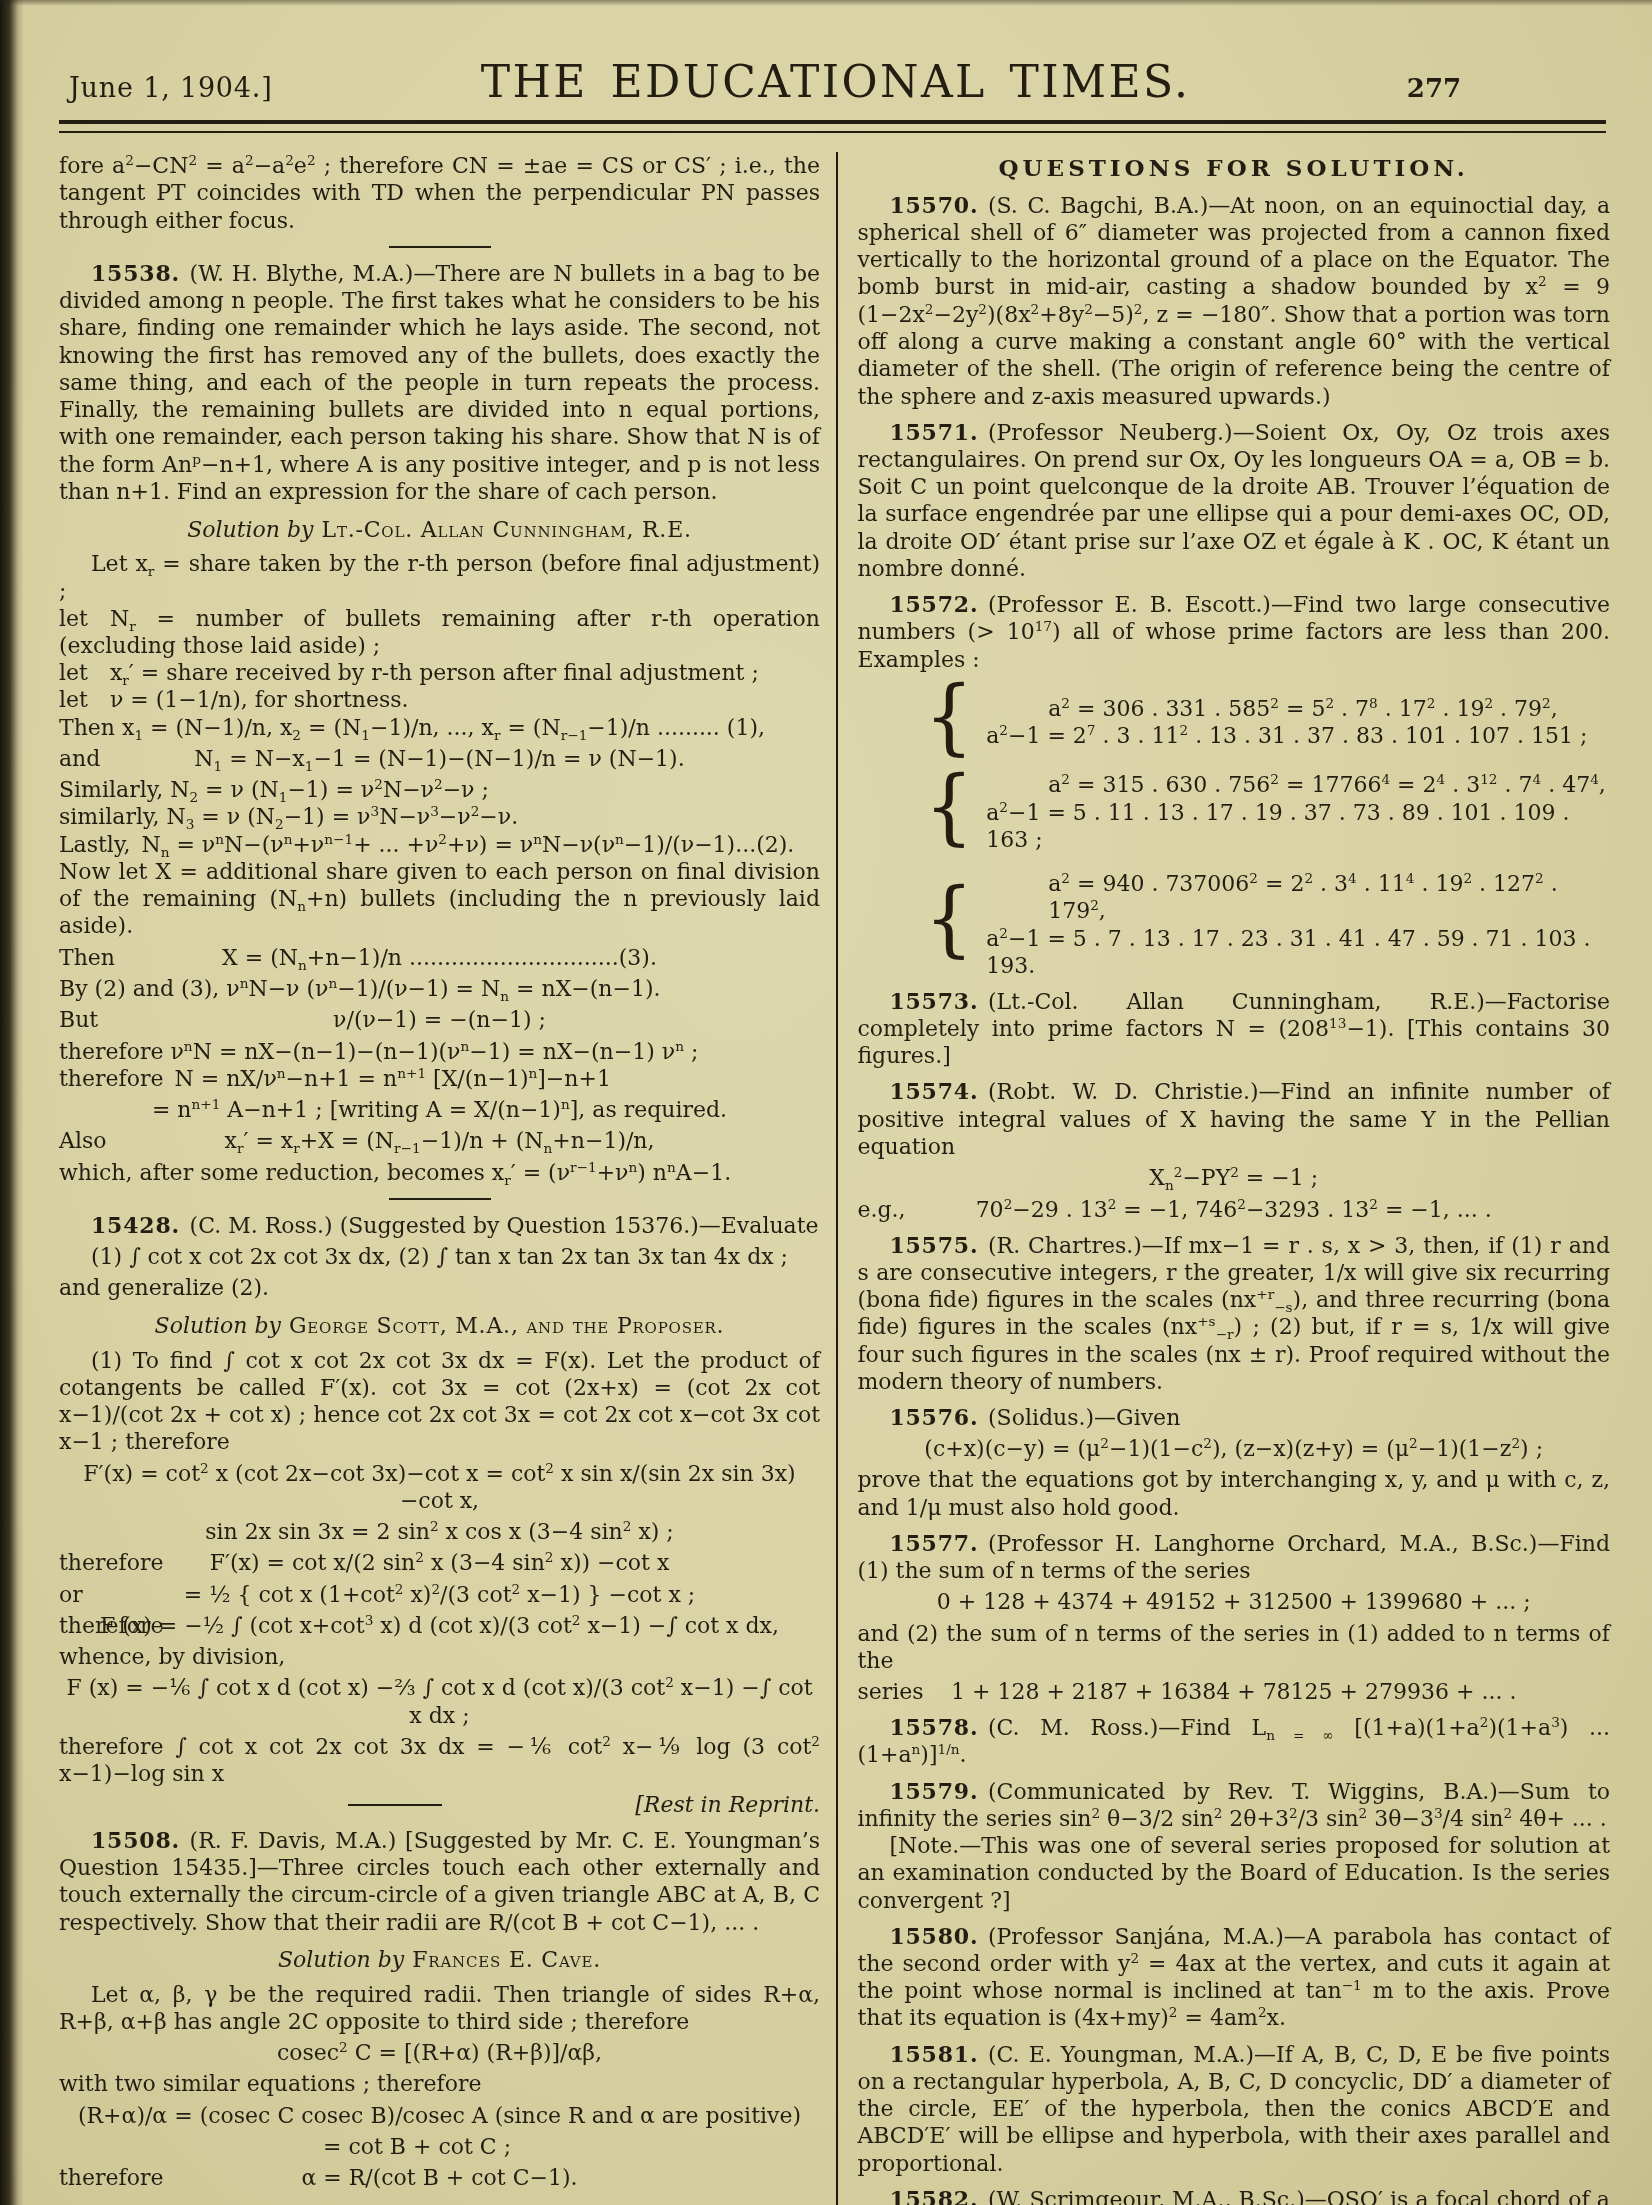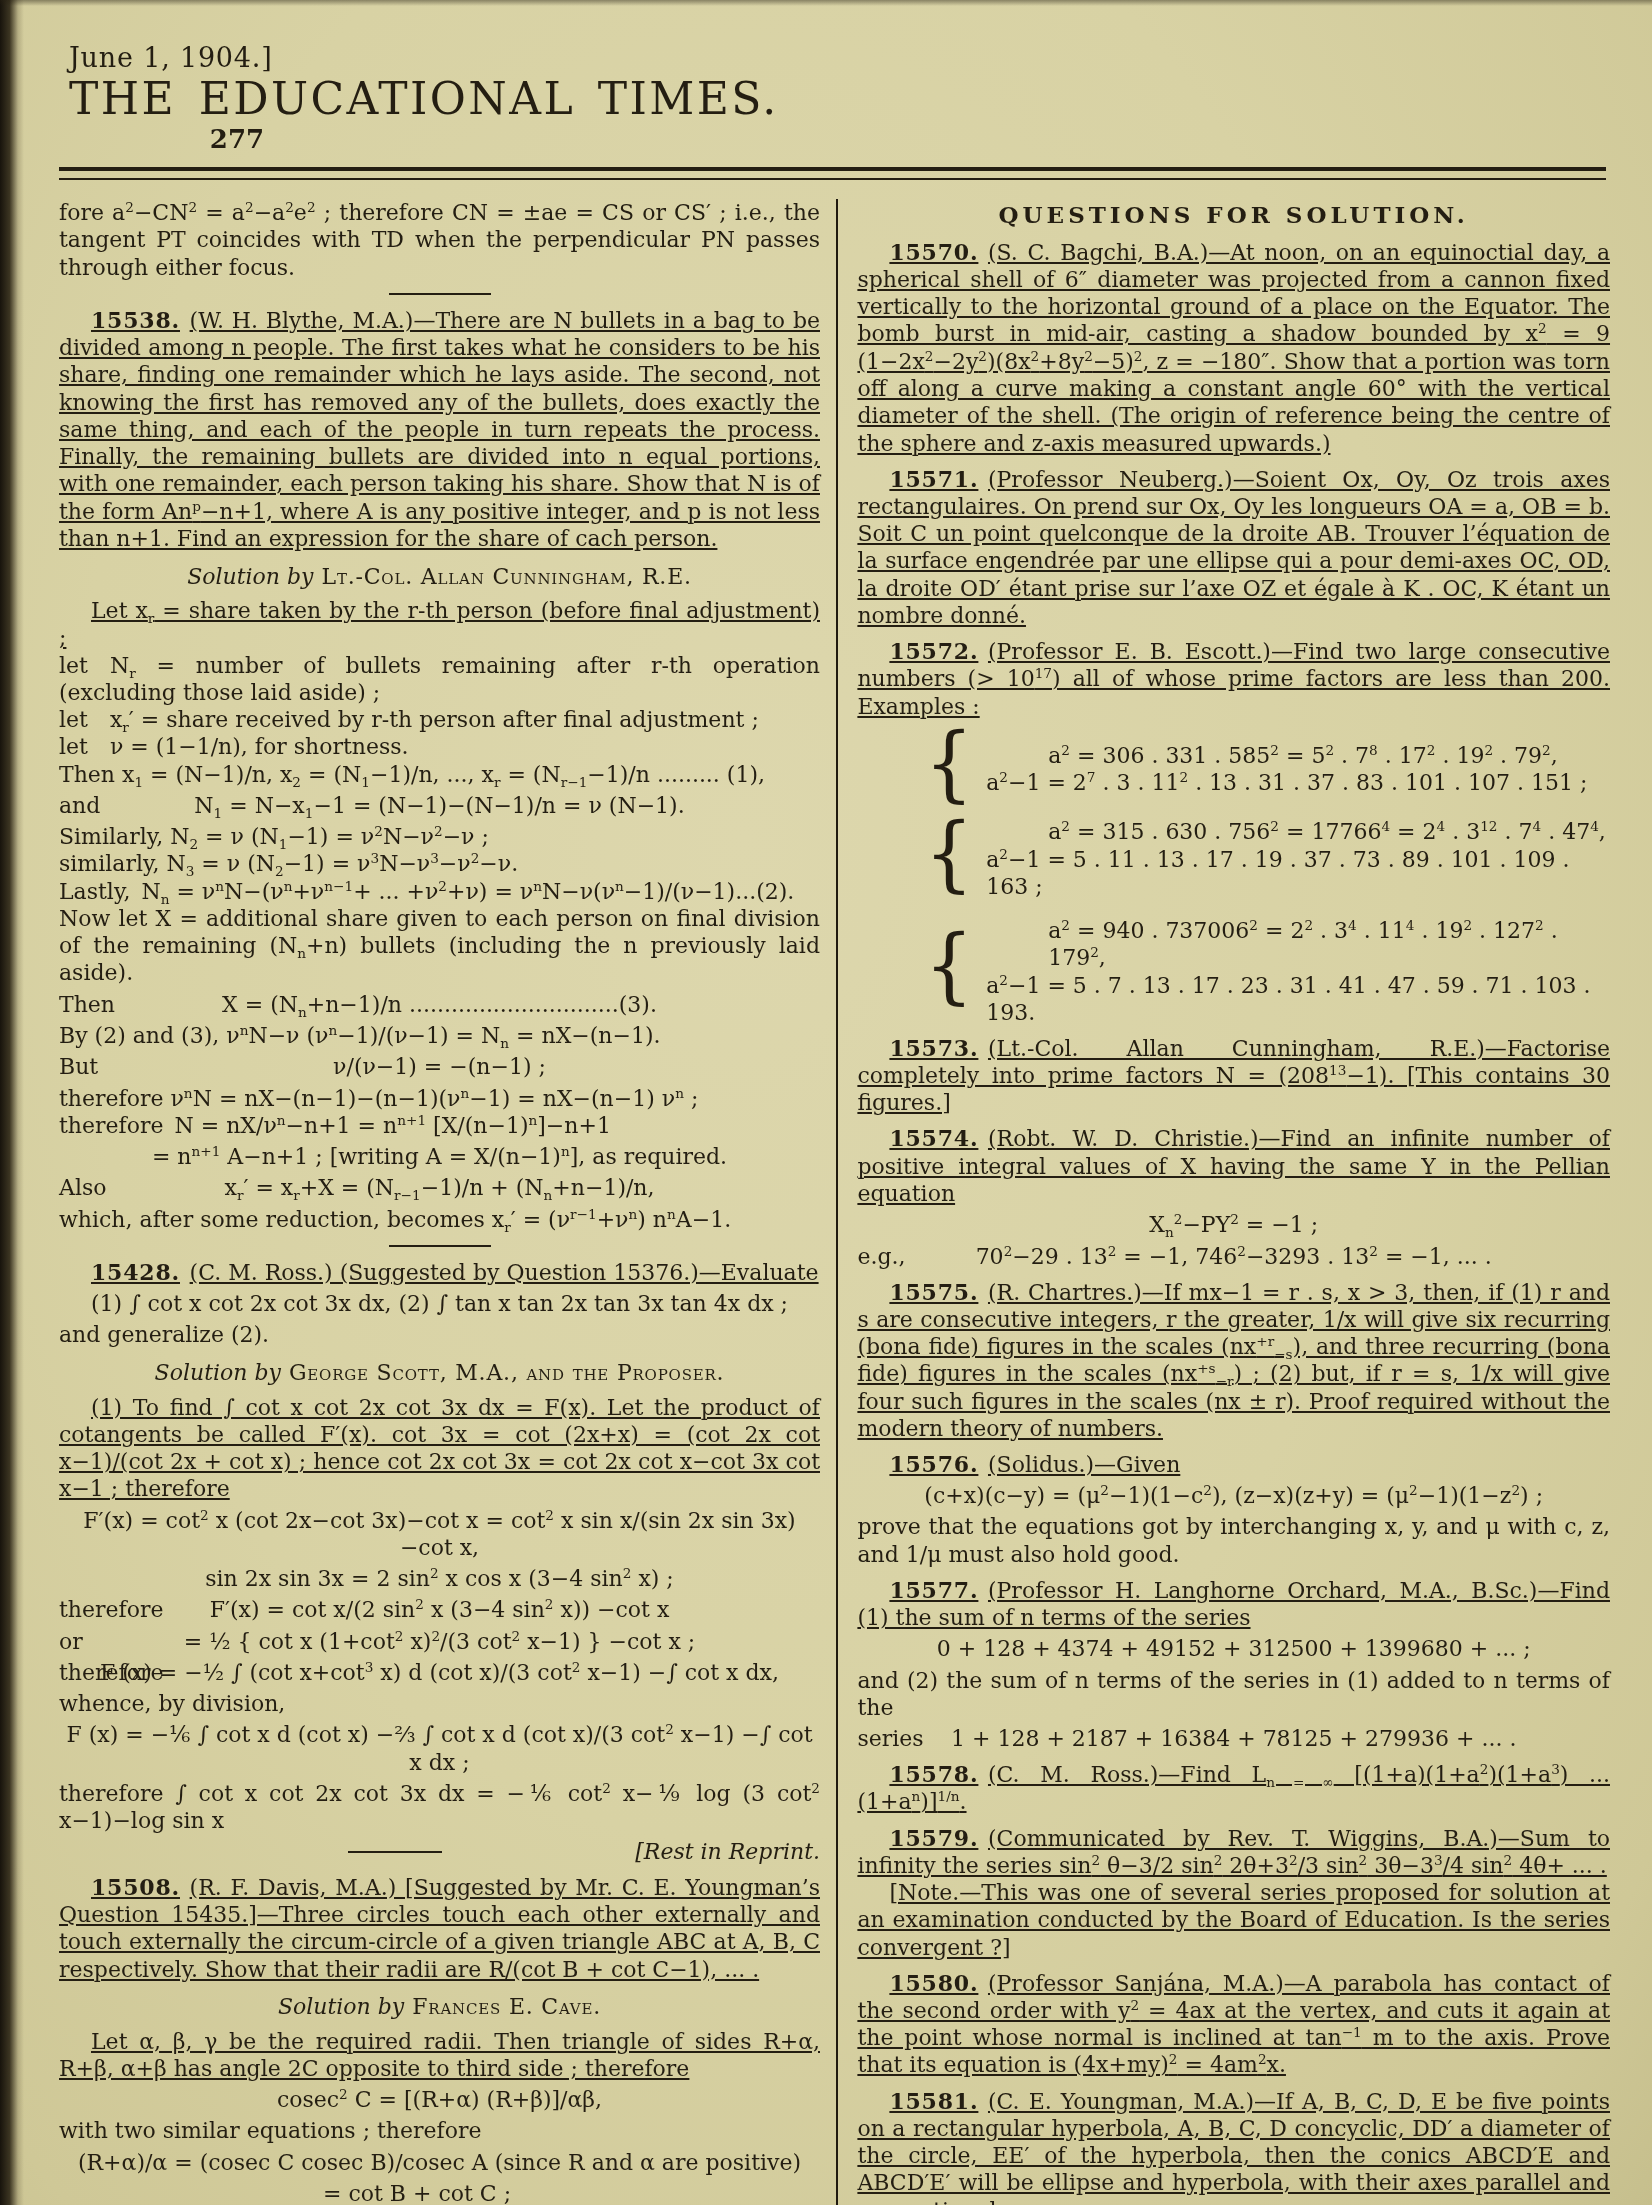--- a/index.html
+++ b/index.html
@@ -8,37 +8,37 @@
     position:relative; width:1652px; height:2205px; overflow:hidden;
     background: radial-gradient(ellipse at 45% 38%, #ddd7ad 0%, #d8d2a4 52%, #cfc897 88%, #c6bf8d 100%);
     font-family:"DejaVu Serif","Liberation Serif",serif;
     color:#241e12;
   }
   .spine { position:absolute; left:0; top:0; bottom:0; width:24px;
     background:linear-gradient(90deg,#17130c 0%,#3c3522 40%,rgba(110,100,70,.3) 75%,transparent 100%); }
   .edge-top { position:absolute; top:0; left:0; right:0; height:6.4px;
     background:linear-gradient(180deg,rgba(40,34,20,.45),transparent); }
 
-  .masthead { display:flex; align-items:baseline; padding:42px 50px 0 69px;flex-direction:column; }
+  .masthead { display:flex; align-items:baseline; padding:56px 50px 0 69px; }
   .m-date { width:336px; font-size:27px; letter-spacing:0.8px; }
   .m-title { flex:1; text-align:center; font-size:44px; letter-spacing:2.4px; word-spacing:6.4px; }
   .m-page { width:336px; text-align:center; font-size:26px;font-weight:bold; }
 
   .double-rule { margin:12.8px 46px 0 59px; height:7.2px;
     border-top:4px solid #241e12; border-bottom:2.4px solid #241e12; }
 
   .columns { display:flex; align-items:stretch; padding:19px 42px 0 59px; }
   .colL { width:761px; padding-right:16px; }
   .divider { width:2.4px; background:#201a0f; }
   .colR { flex:1; padding-left:19px; }
 
   .colL, .colR { font-size:22px; line-height:1.24; text-align:justify; }
   p { margin:0; }
   .pn { text-indent:0; }
-  .pi { text-indent:32px;text-decoration:underline; }
+  .pi { text-indent:32px; }
   .q { margin-top:8.8px; }
   .qn { font-weight:bold; margin-right:9.6px; letter-spacing:0.8px; }
   .c { text-align:center; text-indent:0; margin:4px 0; }
   .ci { text-align:center; margin:10.4px 0 7.2px; }
   .ci .pre { font-style:italic; margin-right:8px; }
   .ci .name { font-variant:small-caps; letter-spacing:0.8px; }
   .lf { position:relative; margin:4px 0; }
   .lf .lbl { position:absolute; left:0; top:0; }
   .lf .fml { display:block; text-align:center; padding:0 24px; }
   .rule { width:102px; border-top:2.4px solid #241e12; margin:12px auto; }

